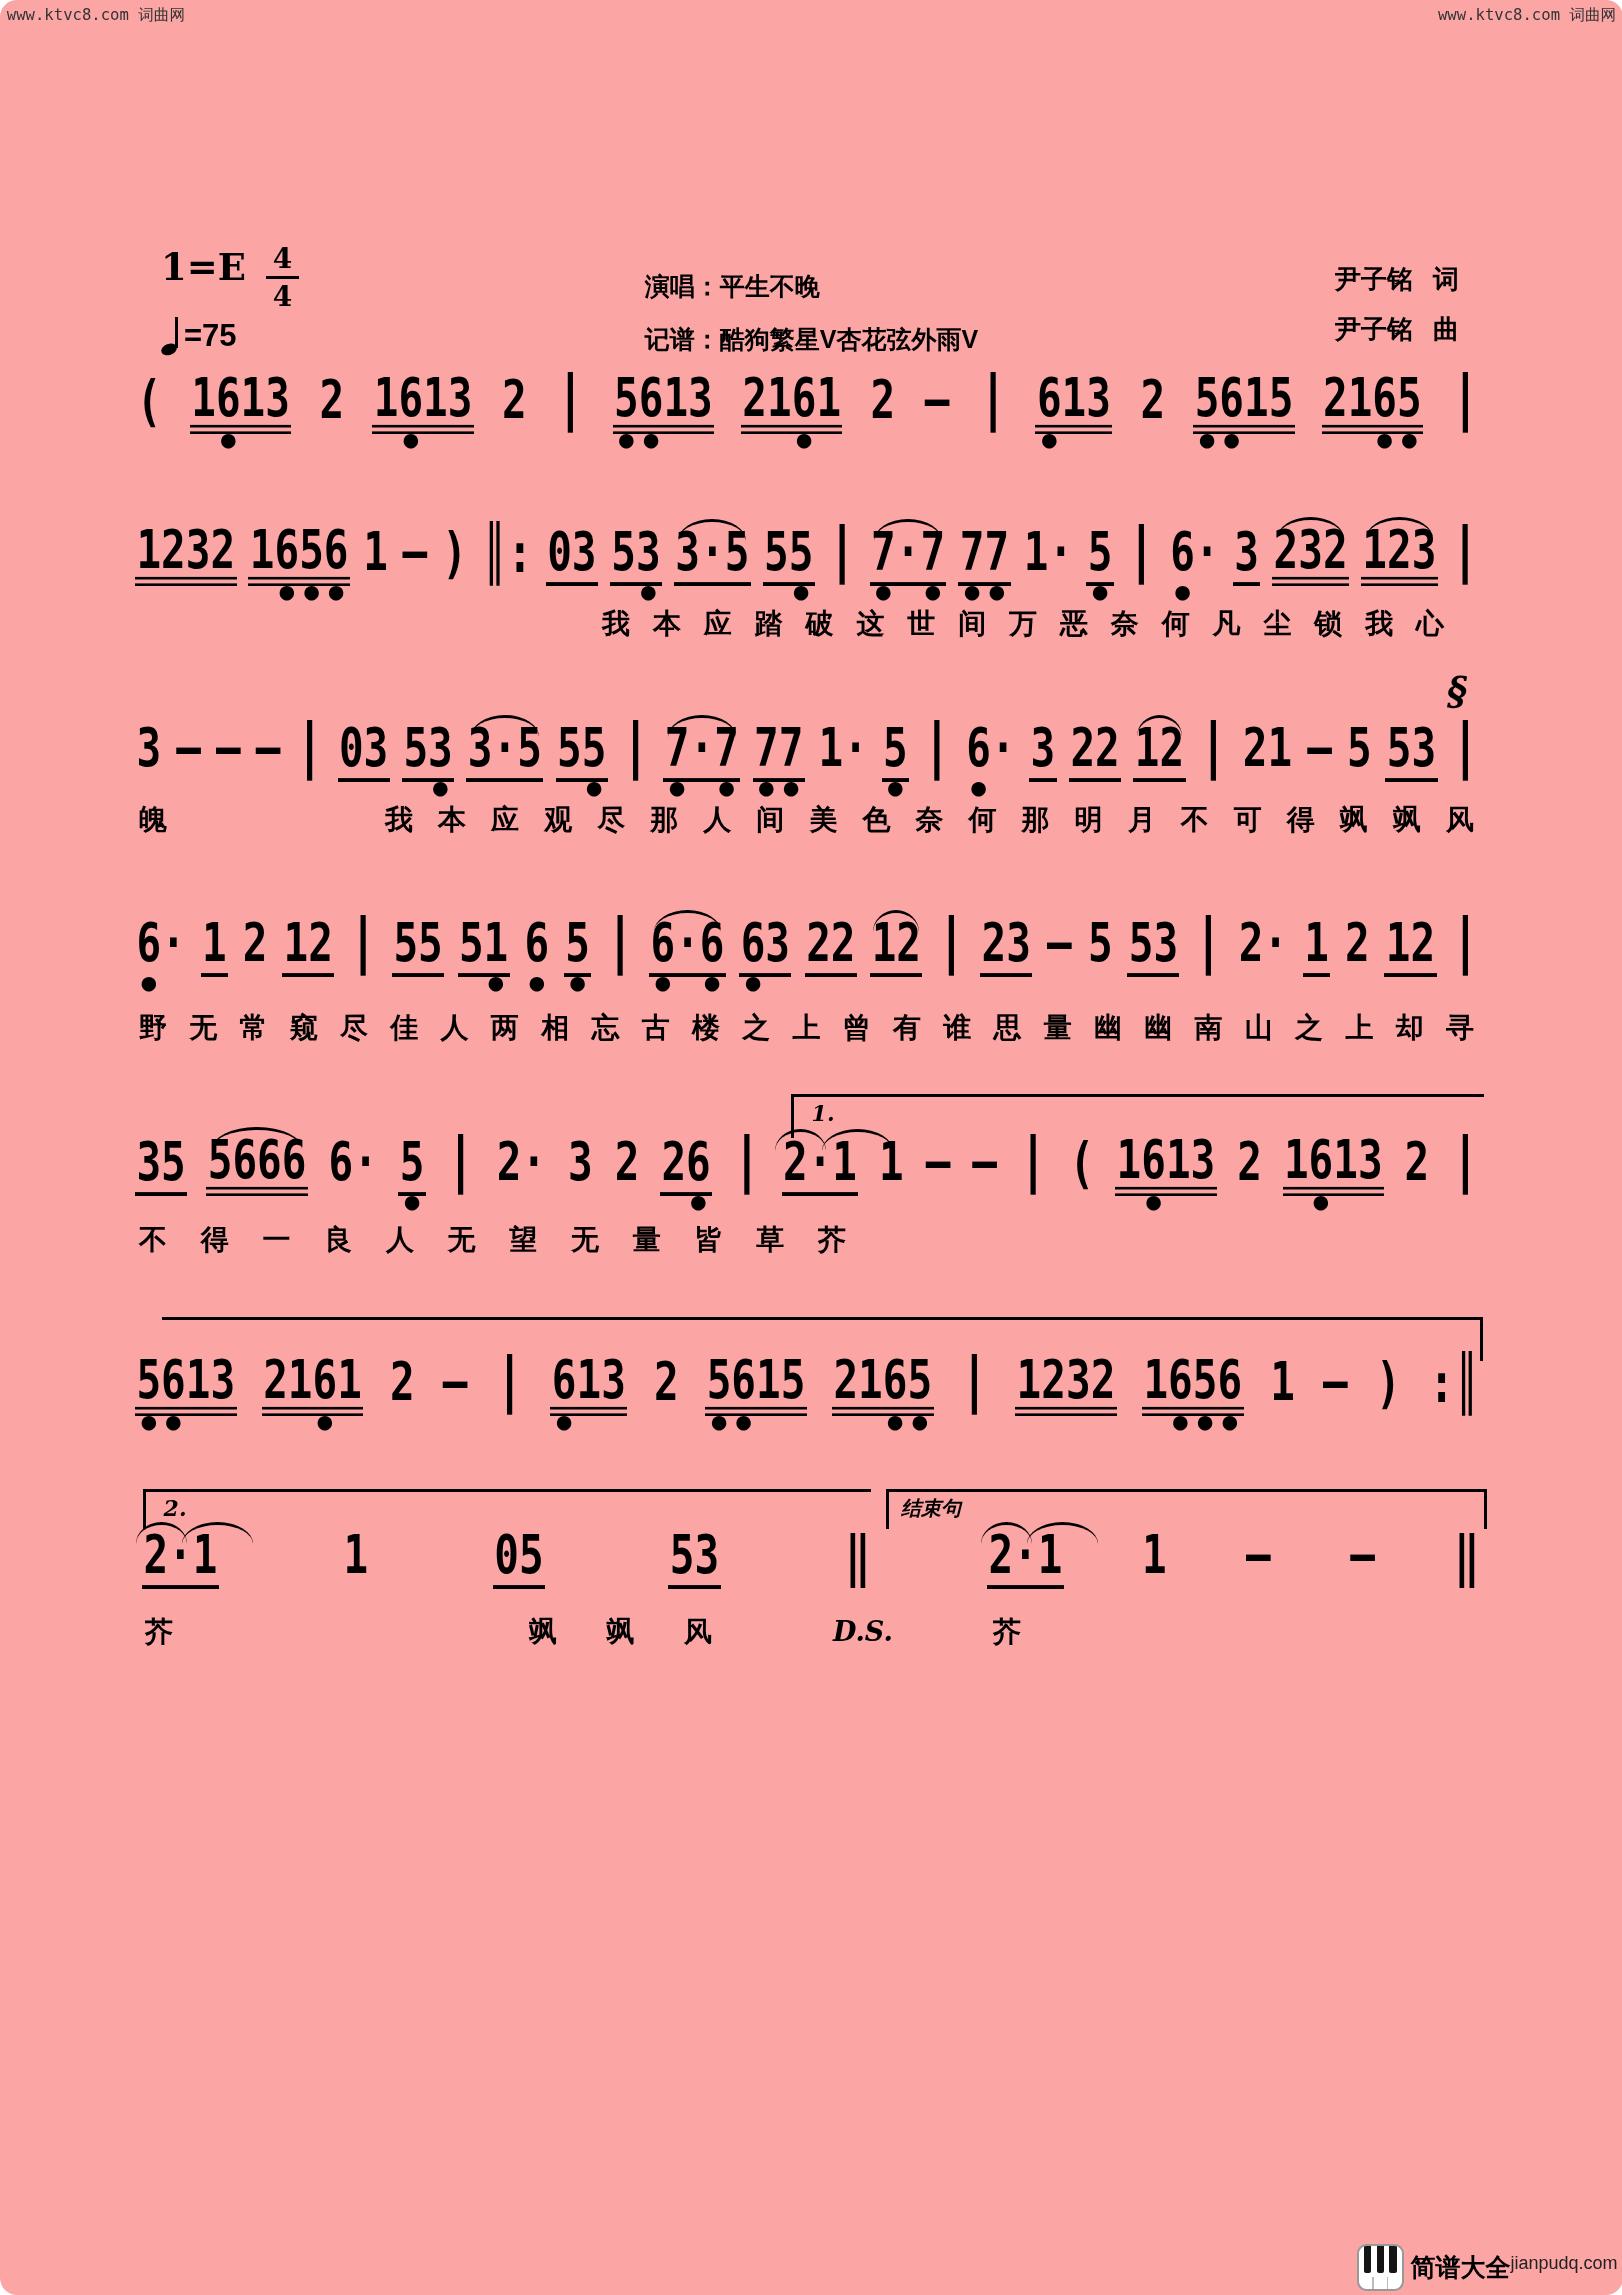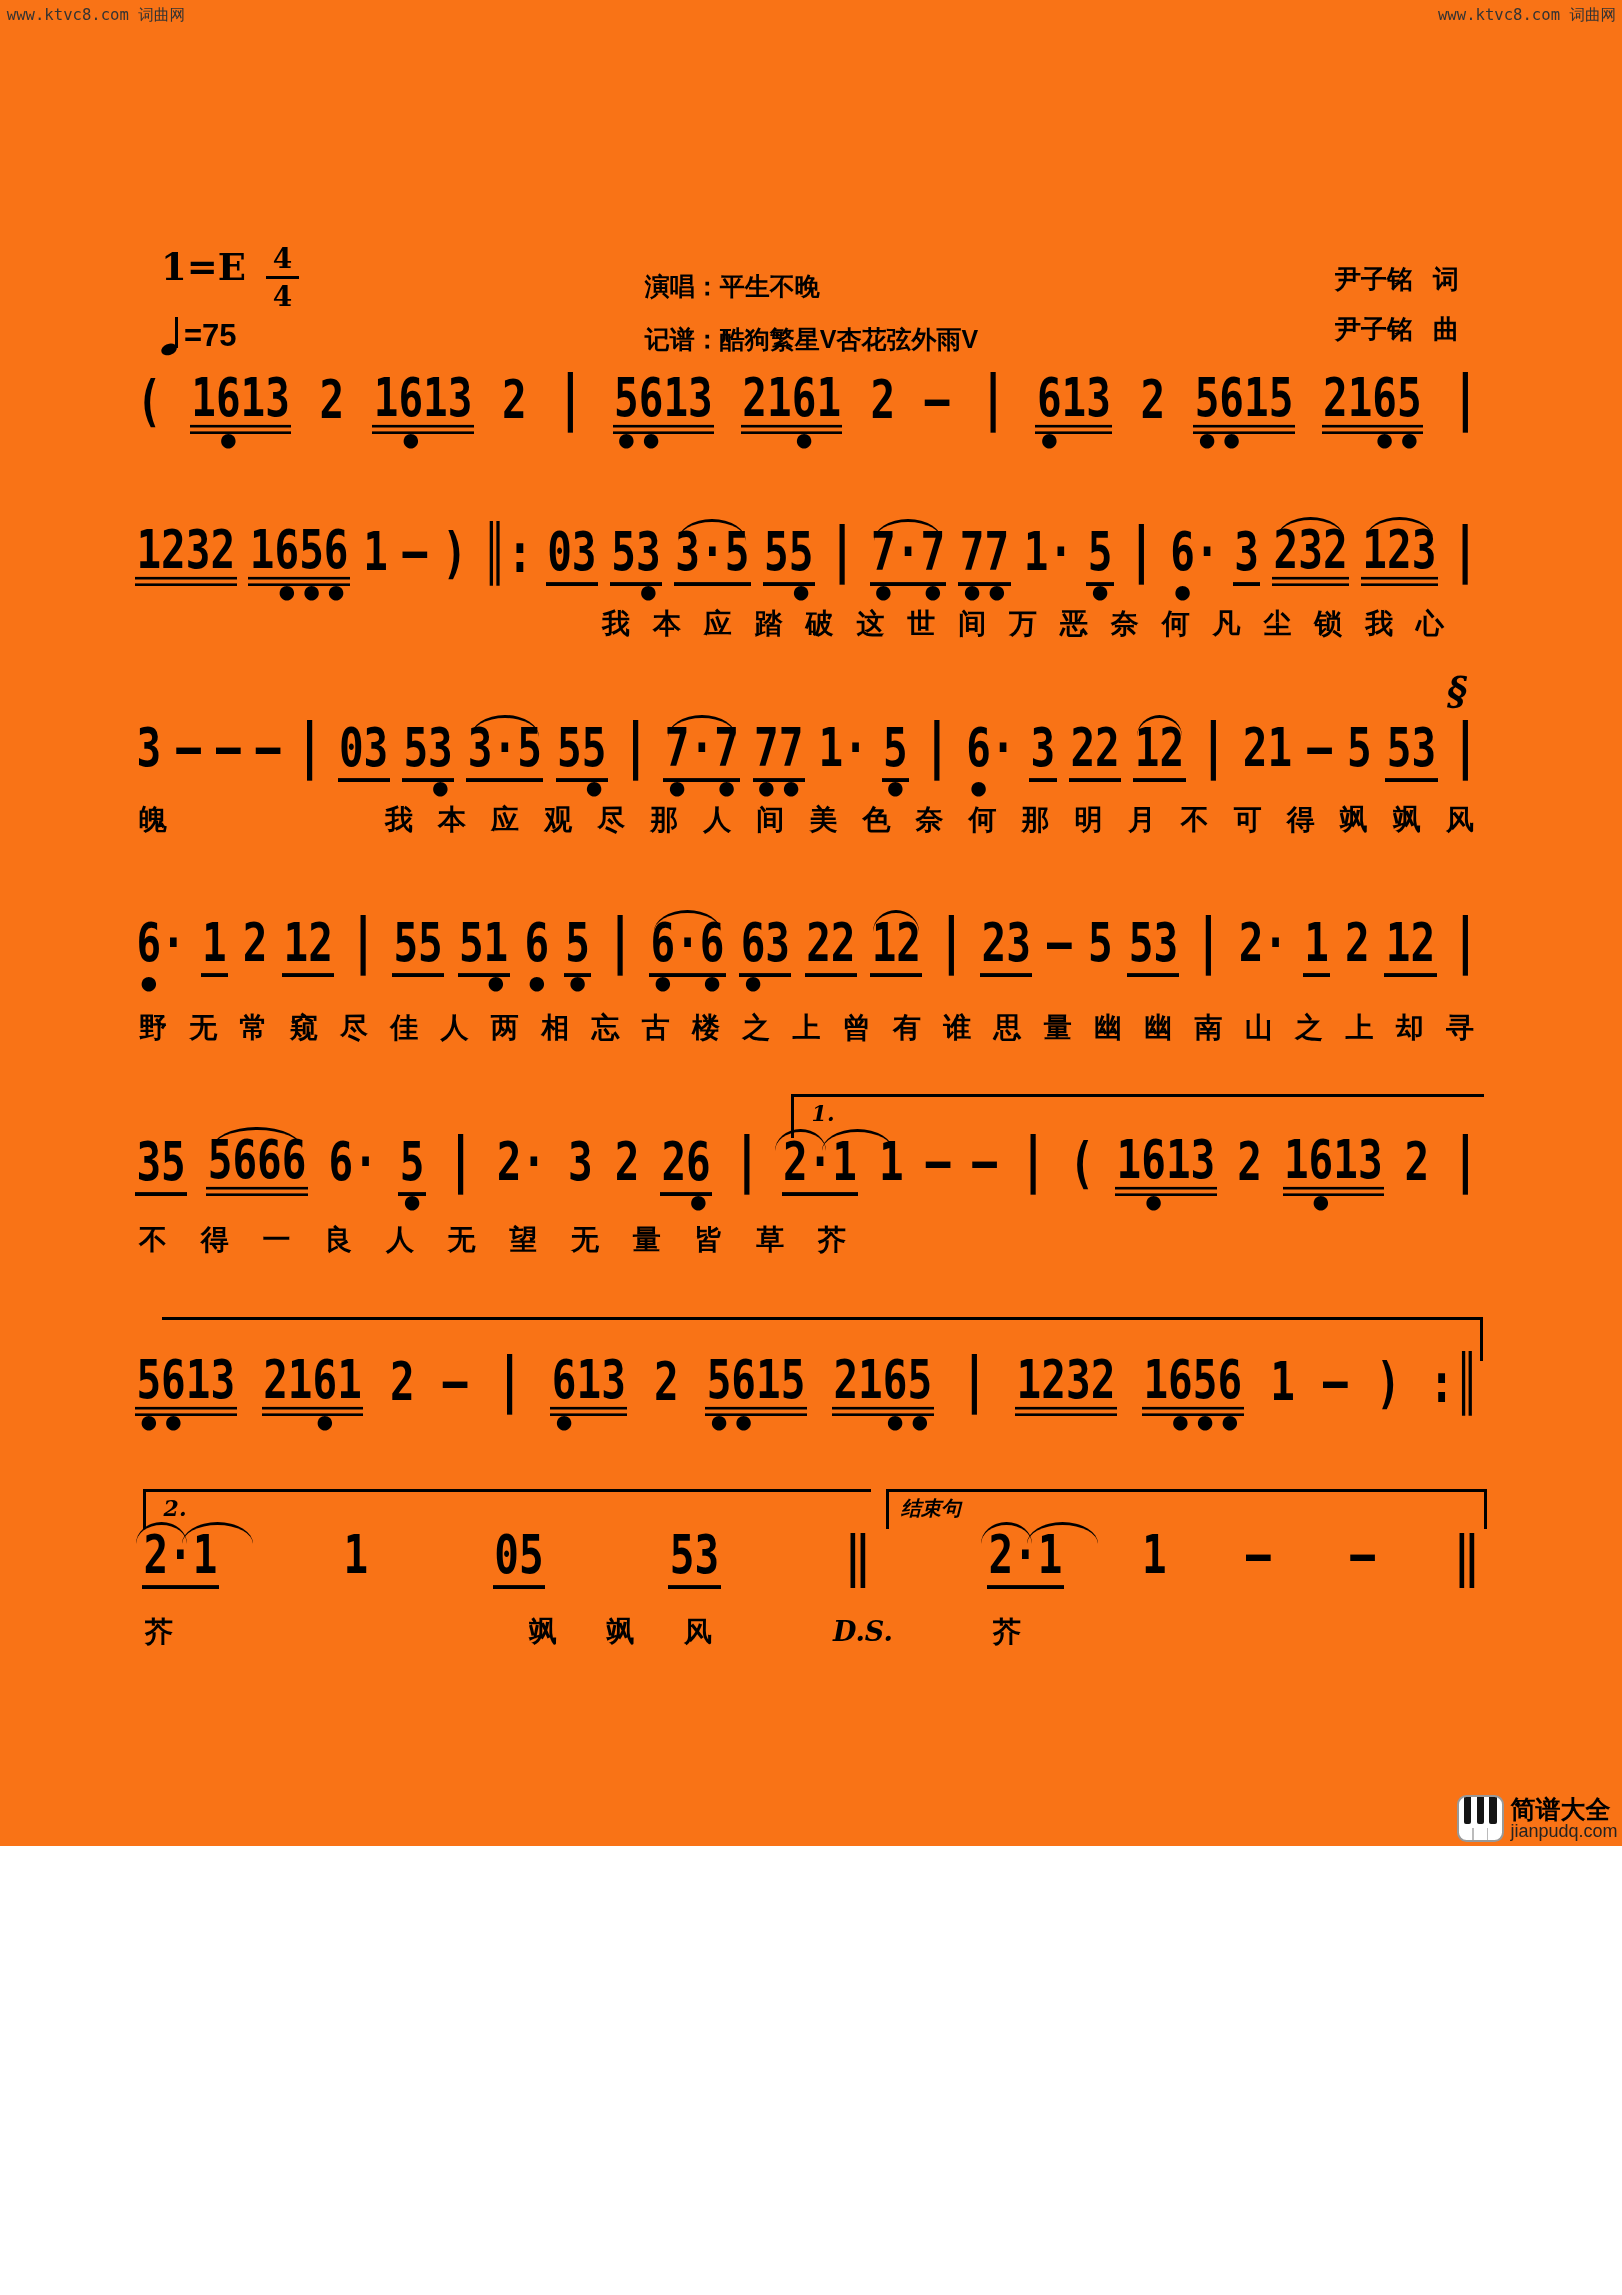--- a/index.html
+++ b/index.html
@@ -1,17 +1,17 @@
 <!DOCTYPE html>
 <html style="font-size:10.8px"><head>
 <meta charset="utf-8">
 <style>
   html,body{margin:0;padding:0;background:#fff;}
-  .page{position:relative;width:1623px;height:1846px;background:#f97316;overflow:hidden;
-        font-family:"Liberation Sans",sans-serif;color:#000;}
+  .page{position:relative;width:1623px;height:2295px;background:#fca5a5;overflow:hidden;
+        font-family:"Liberation Sans",sans-serif;color:#000;border-radius:17px;}
   .wm{position:absolute;top:5.4px;font-size:15.6px;color:#333;
       font-family:"DejaVu Sans Mono",monospace;}
   .wm-l{left:6.8px;} .wm-r{right:6.8px;}
   .title{position:absolute;top:161px;left:0;width:100%;text-align:center;
          font-size:43px;font-weight:bold;letter-spacing:1.4px;}
   .keyblock{position:absolute;left:161px;top:245px;display:flex;align-items:flex-start;
             font-family:"DejaVu Serif",serif;font-weight:bold;}
   .keysig{font-size:37px;}
   .ts{margin-left:20px;text-align:center;font-size:28px;line-height:1;}
   .ts-top{display:block;border-bottom:3.4px solid #000;padding:0 6.8px 3.4px;}
@@ -85,21 +85,21 @@
   .endb{left:886px;top:1489px;width:595px;height:37px;}
   .endb .vlabel{font-size:20px;left:12px;}
 
   
   .footer-logo{position:absolute;right:5.4px;bottom:4px;display:flex;align-items:center;gap:6.8px;}
   .piano{width:43px;height:43px;border:2px solid #999;border-radius:9.5px;background:#fff;
          position:relative;display:flex;justify-content:space-evenly;overflow:hidden;}
   .bkey{width:7.4px;height:27px;background:#151515;border-radius:0 0 2px 2px;margin-top:0;}
   .wline{position:absolute;bottom:0;width:1.4px;height:12px;background:#bbb;}
   .wl1{left:13.5px;} .wl2{left:28px;}
-  .logo-text{display:flex;flex-direction:column;line-height:1.05;}
+  .logo-text{display:flex;flex-direction:row;line-height:1.05;}
   .brand{font-size:25px;font-weight:bold;}
   .domain{font-size:18px;color:#222;}
 </style>
 </head>
 <body>
 
 <div class="page">
 
   <div class="wm wm-l">www.ktvc8.com 词曲网</div>
   <div class="wm wm-r">www.ktvc8.com 词曲网</div>

